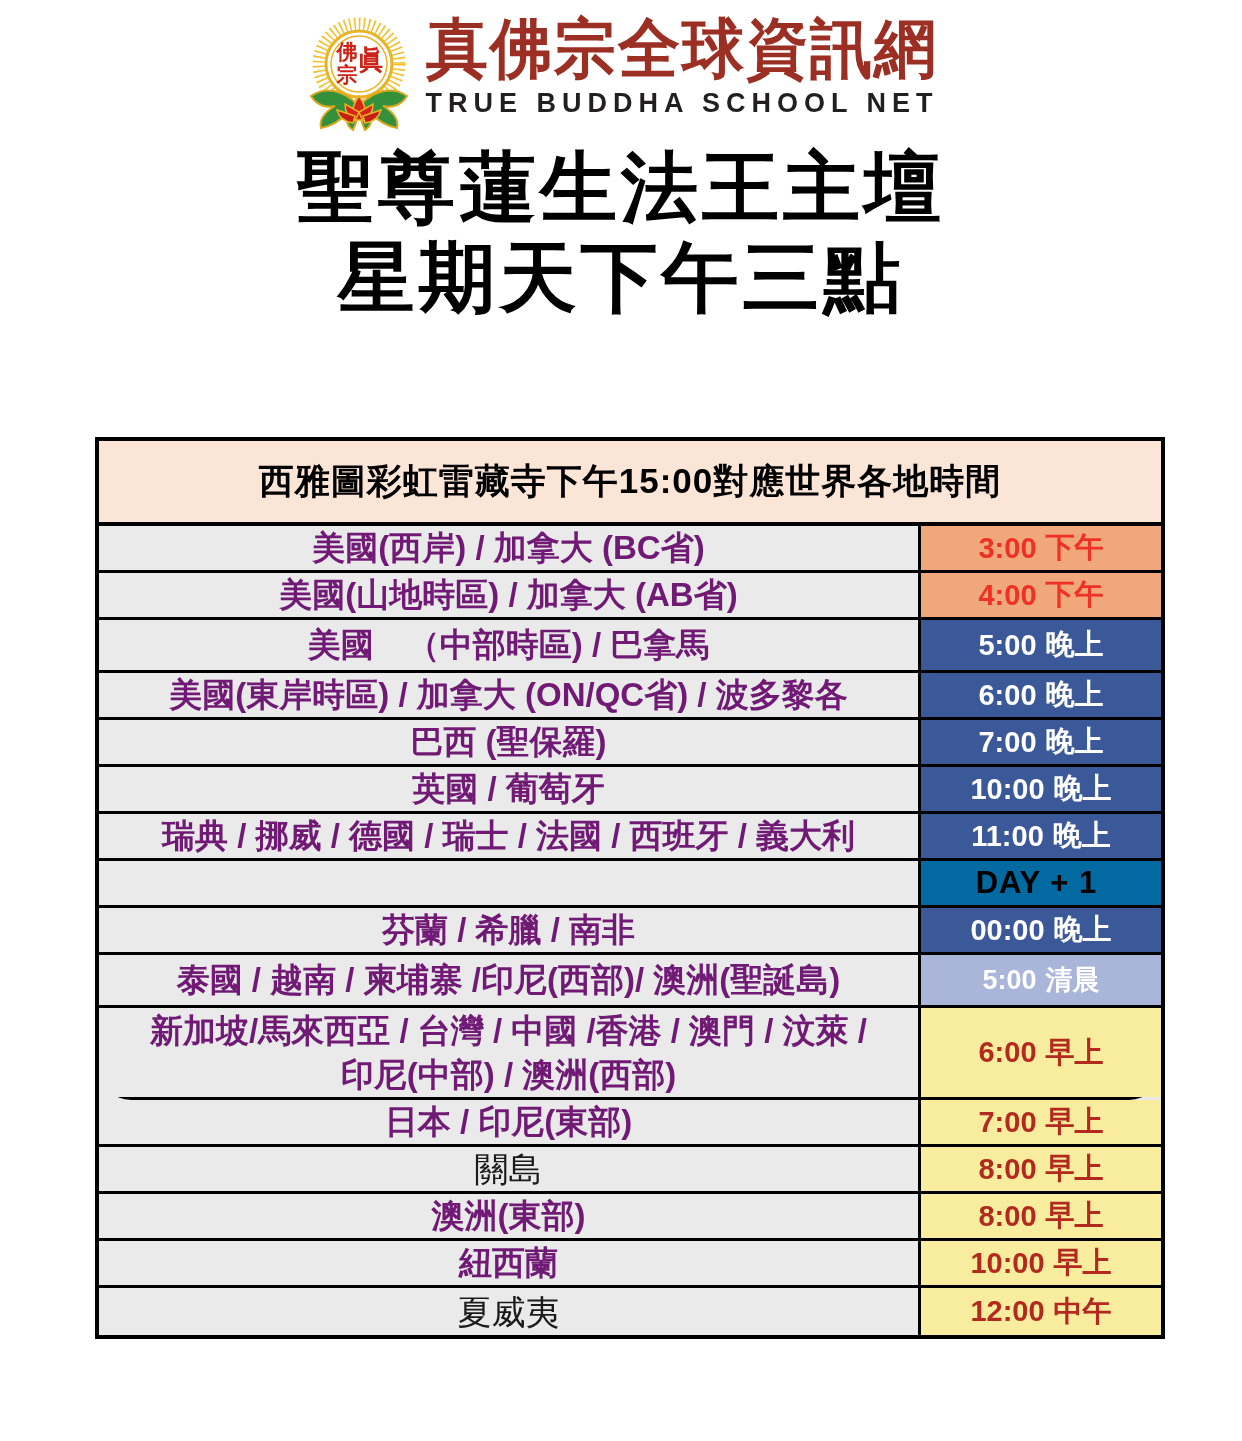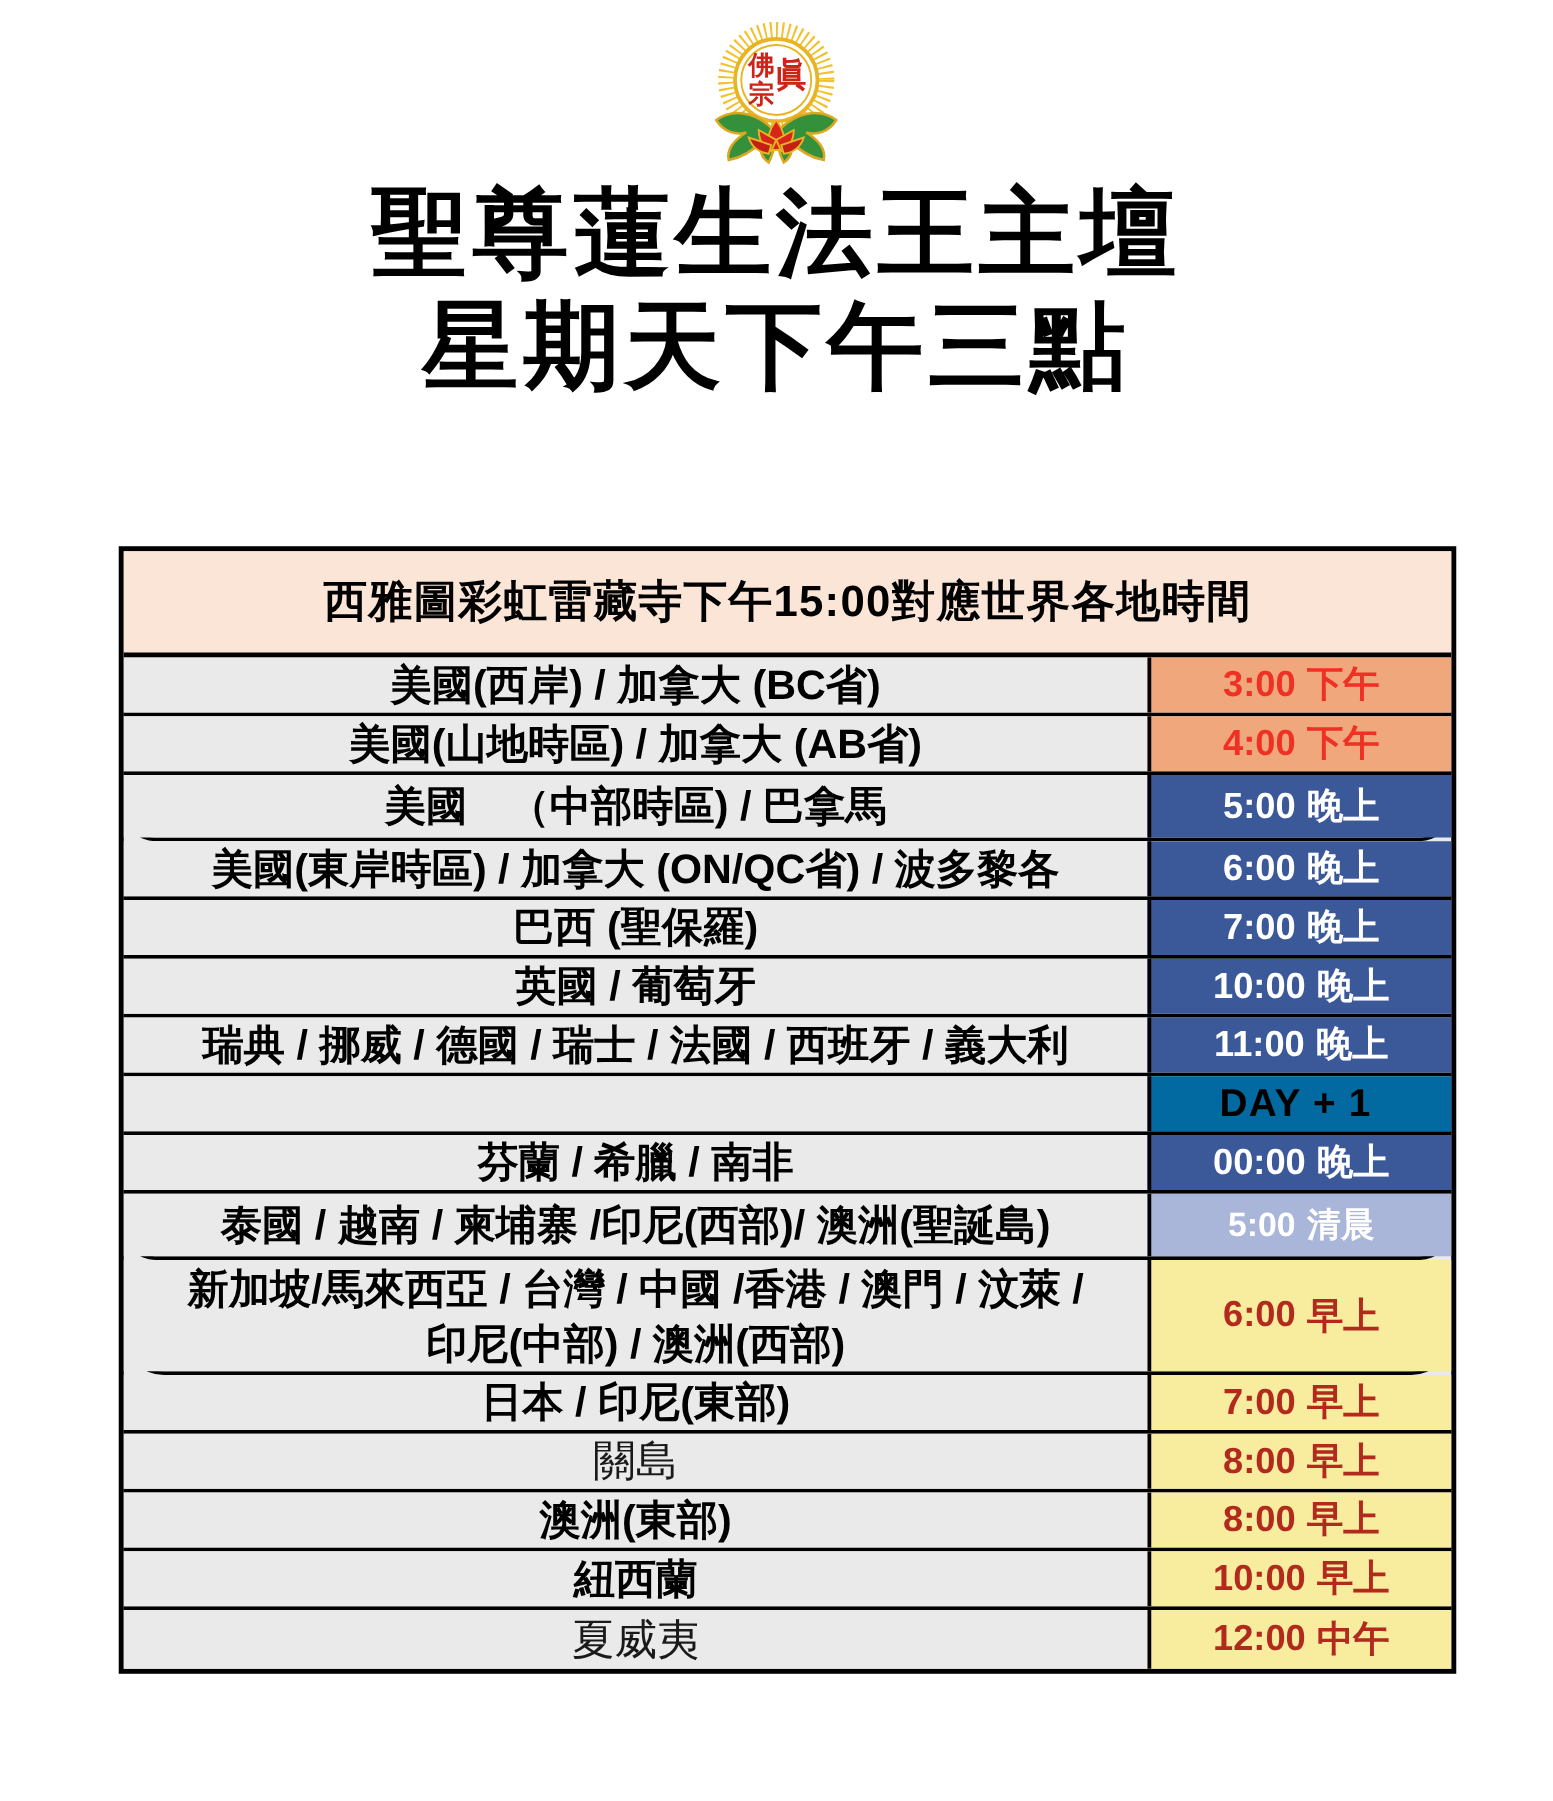--- a/index.html
+++ b/index.html
@@ -33,25 +33,25 @@
     border:4px solid #000; background:#eaeaea;
   }
   .hdr-row {
     height:85px; background:#fbe5d6; border-bottom:4px solid #000;
     display:flex; align-items:center; justify-content:center;
   }
   .hdr-text { font-size:35px; font-weight:700; color:#000; letter-spacing:1px; }
 
   .row { display:flex; height:47px; border-bottom:3px solid #000; }
   .row:last-child { border-bottom:none; }
-  .row.h53 { height:53px;border-radius:25px; }
+  .row.h53 { height:53px; }
   .row.h92 { height:92px;border-radius:32px; }
   .region {
     flex:1 1 auto; background:#eaeaea; display:flex; align-items:center; justify-content:center;
-    font-size:33px; font-weight:700; color:#000000; text-align:center; line-height:44px; padding:0 38px;
+    font-size:33px; font-weight:700; color:#701a75; text-align:center; line-height:44px; padding:0 38px;
   }
   .region.light { font-family:"DejaVu Serif", serif; font-weight:400; font-size:34px; color:#1a1a1a; }
   .time {
     flex:0 0 243px; border-left:3px solid #000;
     display:flex; align-items:center; justify-content:center; gap:9px; white-space:nowrap;
   }
   .t-num { font-size:29px; font-weight:700; }
   .t-per { font-size:29px; font-weight:600;text-align:center; }
 
   .c-salmon { background:#f0a77c; }
@@ -83,20 +83,24 @@
 
       <path d="M54 92 C40 78 22 74 8 84 C14 94 24 96 32 94 C22 100 16 108 18 116 C30 114 40 106 46 100 C42 108 44 114 50 118 C54 110 56 100 56 96 Z" fill="#35903c" stroke="#d9a820" stroke-width="2"></path>
       <path d="M58 92 C72 78 90 74 104 84 C98 94 88 96 80 94 C90 100 96 108 94 116 C82 114 72 106 66 100 C70 108 68 114 62 118 C58 110 56 100 56 96 Z" fill="#35903c" stroke="#d9a820" stroke-width="2"></path>
 
       <path d="M56 84 C50 92 48 100 50 108 L62 108 C64 100 62 92 56 84 Z" fill="#d8251a" stroke="#e8b424" stroke-width="1.5"></path>
       <path d="M42 92 C42 100 46 106 52 109 L56 100 Z" fill="#d8251a" stroke="#e8b424" stroke-width="1.5"></path>
       <path d="M70 92 C70 100 66 106 60 109 L56 100 Z" fill="#d8251a" stroke="#e8b424" stroke-width="1.5"></path>
       <path d="M34 98 C36 105 42 110 50 111 L52 104 Z" fill="#c21f15" stroke="#e8b424" stroke-width="1.5"></path>
       <path d="M78 98 C76 105 70 110 62 111 L60 104 Z" fill="#c21f15" stroke="#e8b424" stroke-width="1.5"></path>
     </svg>
+    <div class="brand-block">
+      <div class="brand-zh">真佛宗全球資訊網</div>
+      <div class="brand-en">TRUE BUDDHA SCHOOL NET</div>
+    </div>
   </div>
 
   <div class="title-block">
     <div class="title-line">聖尊蓮生法王主壇</div>
     <div class="title-line">星期天下午三點</div>
   </div>
 
   <div class="tz-table">
     <div class="hdr-row">
       <span class="hdr-text">西雅圖彩虹雷藏寺下午15:00對應世界各地時間</span>

